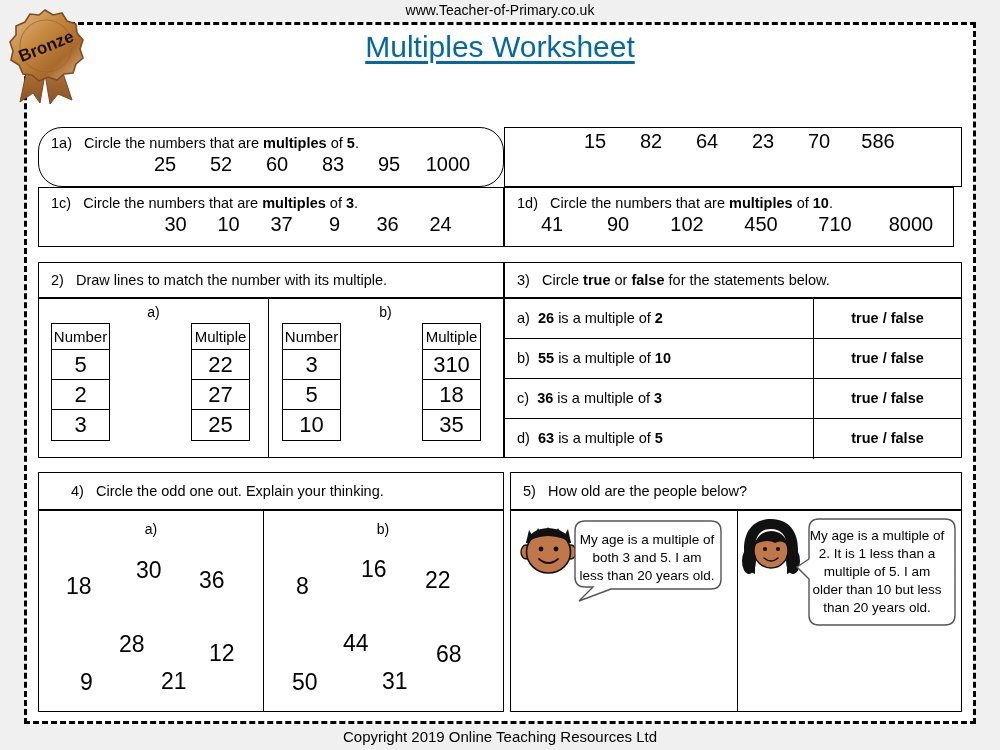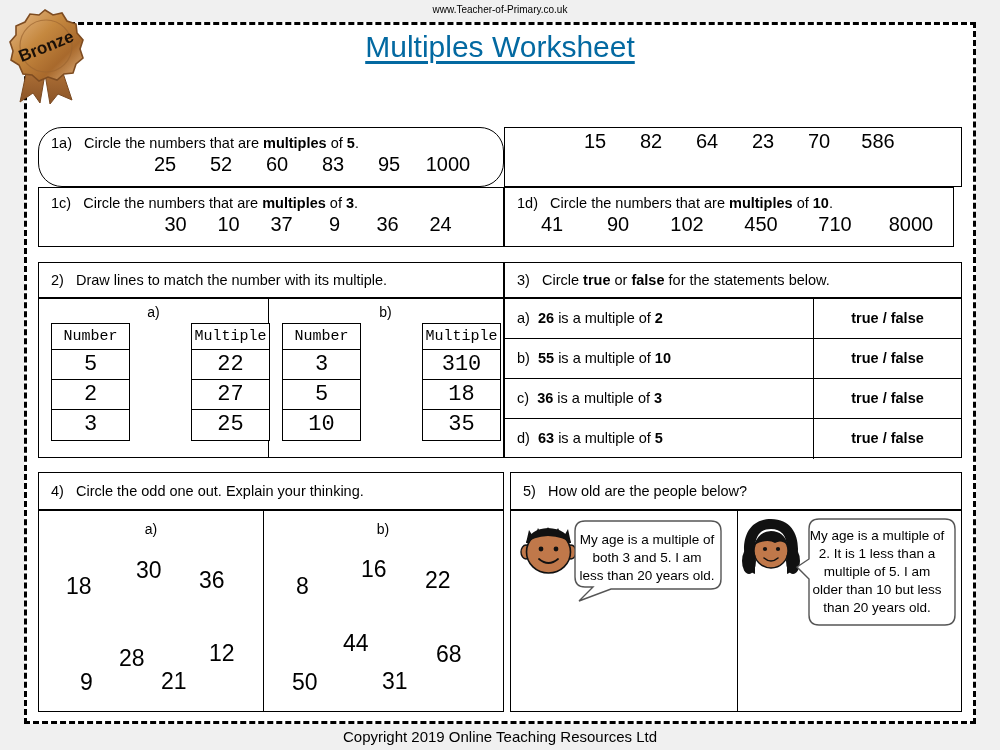--- a/index.html
+++ b/index.html
@@ -7,21 +7,21 @@
     margin: 0; padding: 0;
     width: 1000px; height: 750px;
     background: #f0f0f0;
     font-family: "Liberation Sans", sans-serif;
     overflow: hidden;
   }
   #page { position: relative; width: 1000px; height: 750px; background: #f0f0f0; }
 
   .site-url {
     position: absolute; top: 0; left: 0; width: 1000px;
-    text-align: center; font-size: 10px; color: #000;
+    text-align: center; font-size: 14px; color: #000;
     line-height: 20px;
   }
   .copyright {
     position: absolute; top: 727px; left: 0; width: 1000px;
     text-align: center; font-size: 15px; color: #000; line-height: 20px;
   }
 
   
   .dashed-frame {
     position: absolute; left: 24px; top: 22px;
@@ -55,21 +55,21 @@
 
   .numrow {
     display: flex; font-size: 20px; color: #000;
     padding-top: 2px;
   }
   .numrow span { text-align: center; }
 
   .sublabel { text-align: center; font-size: 14px; color: #000; }
 
   
-  .mtable { position: absolute; border: 1.5px solid #000; width: 79px; font-family: Liberation Mono, monospace; }
+  .mtable { position: absolute; border: 1.5px solid #000; width: 59px; }
   .mtable div {
     border-bottom: 1.5px solid #000; text-align: center; color: #000;
     background: #fff;
   }
   .mtable div:last-child { border-bottom: none; }
   .mtable .th { font-size: 15px; height: 26px; line-height: 25px; }
   .mtable .td { font-size: 22px; height: 30px; line-height: 29px; }
 
   
   .tfrow { display: flex; border-bottom: 1.5px solid #000; height: 40px; }
@@ -249,37 +249,37 @@
       <div class="tfans">true / false</div>
     </div>
     <div class="tfrow">
       <div class="tfstat">
         <span>d)</span>&nbsp;&nbsp;<b>63</b><span> is a multiple of </span><b>5</b>
       </div>
       <div class="tfans">true / false</div>
     </div>
   </div>
 
-  <div class="box" style="left:38px; top:472px; width:466px; height:38px;">
+  <div class="box" style="left:38px; top:472px; width:466px; height:38px;padding-left:20px;">
     <div class="qhead" style="padding-top:10px;">
       <span>4)</span>&nbsp;&nbsp;
       <span>Circle the odd one out. Explain your thinking.</span>
     </div>
   </div>
 
   <div class="box" style="left:38px; top:510px; width:466px; height:202px;">
     <div class="divider-v" style="left:224px; top:0; height:200px;"></div>
     <div class="sublabel" style="position:absolute; left:0; top:10px; width:224px;">a)</div>
     <div class="sublabel" style="position:absolute; left:224px; top:10px; width:240px;">b)</div>
 
     <div class="scatter" style="left:0; top:0; width:224px; height:200px;">
       <span style="left:27px; top:62px;">18</span>
       <span style="left:97px; top:46px;">30</span>
       <span style="left:160px; top:56px;">36</span>
-      <span style="left:80px; top:134px;">28</span>
+      <span style="left:80px; top:120px;">28</span>
       <span style="left:170px; top:129px;">12</span>
       <span style="left:41px; top:158px;">9</span>
       <span style="left:122px; top:157px;">21</span>
     </div>
 
     <div class="scatter" style="left:224px; top:0; width:240px; height:200px;">
       <span style="left:33px; top:62px;">8</span>
       <span style="left:98px; top:45px;">16</span>
       <span style="left:162px; top:56px;">22</span>
       <span style="left:80px; top:119px;">44</span>

